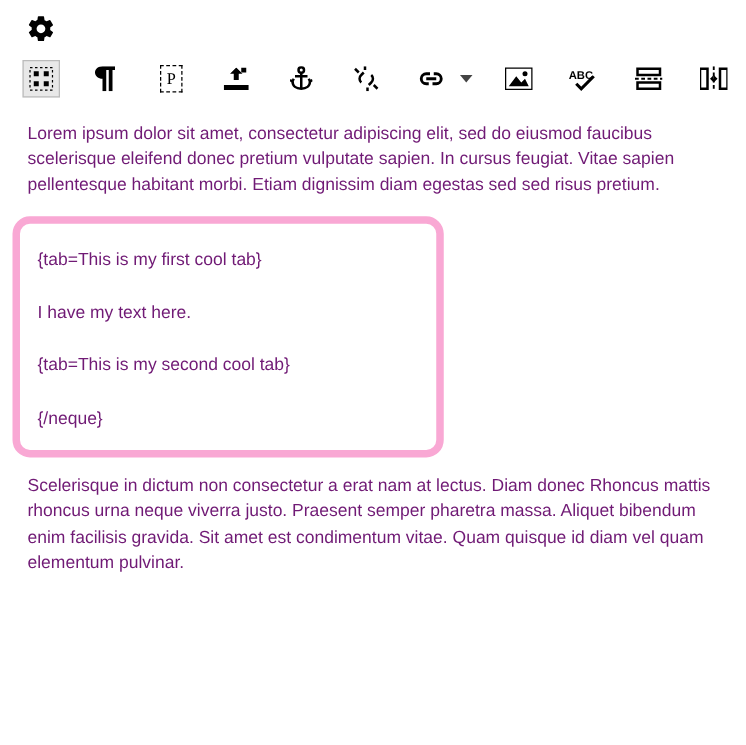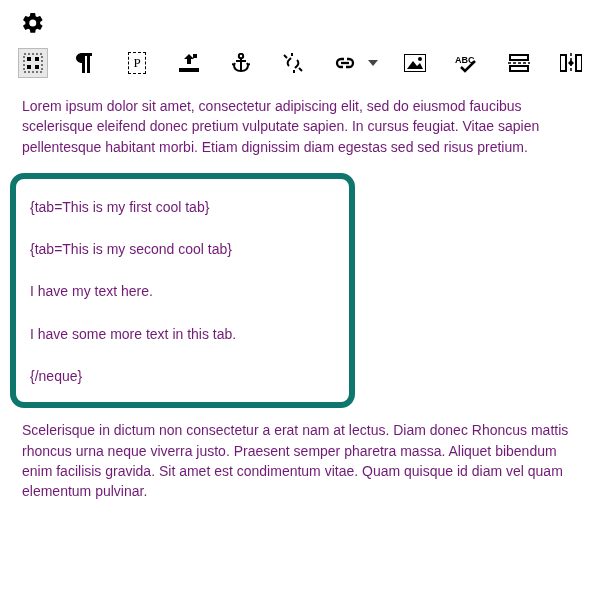--- a/index.html
+++ b/index.html
@@ -36,21 +36,21 @@
     border: 1px solid #bbb;
   }
   .tb-btn svg { display:block; }
   .content {
     padding: 10px 22px 0 22px;
     font-size: 14px;
     color: #701a75;
   }
   .content p { margin: 0 0 16px 0; }
   .highlight-box {
-    border: 6px solid #0f766e;
+    border: 6px solid #f9a8d4;
     border-radius: 14px;
     margin: 0 0 12px -12px;
     padding: 18px 14px 10px 14px;
     width: 345px;
   }
   .highlight-box p { margin: 0 0 22px 0; }
   .highlight-box p:last-child { margin-bottom: 6px; }
   .p-icon {
     border: 1px dashed #000;
     width: 22px; height:22px;
@@ -181,20 +181,19 @@
         </svg>
     </span>
   </button>
 </div>
 
 <div class="content">
   <p>Lorem ipsum dolor sit amet, consectetur adipiscing elit, sed do eiusmod faucibus scelerisque eleifend donec pretium vulputate sapien. In cursus feugiat. Vitae sapien pellentesque habitant morbi. Etiam dignissim diam egestas sed sed risus pretium.</p>
 
   <div class="highlight-box">
     <p>{tab=This is my first cool tab}</p>
+    <p>I have my text here.</p>
     <p>{tab=This is my second cool tab}</p>
-    <p>I have my text here.</p>
-    <p>I have some more text in this tab.</p>
     <p>{/neque}</p>
   </div>
 
   <p>Scelerisque in dictum non consectetur a erat nam at lectus. Diam donec Rhoncus mattis rhoncus urna neque viverra justo. Praesent semper pharetra massa. Aliquet bibendum enim facilisis gravida. Sit amet est condimentum vitae. Quam quisque id diam vel quam elementum pulvinar.</p>
 </div>
 
 </body></html>

